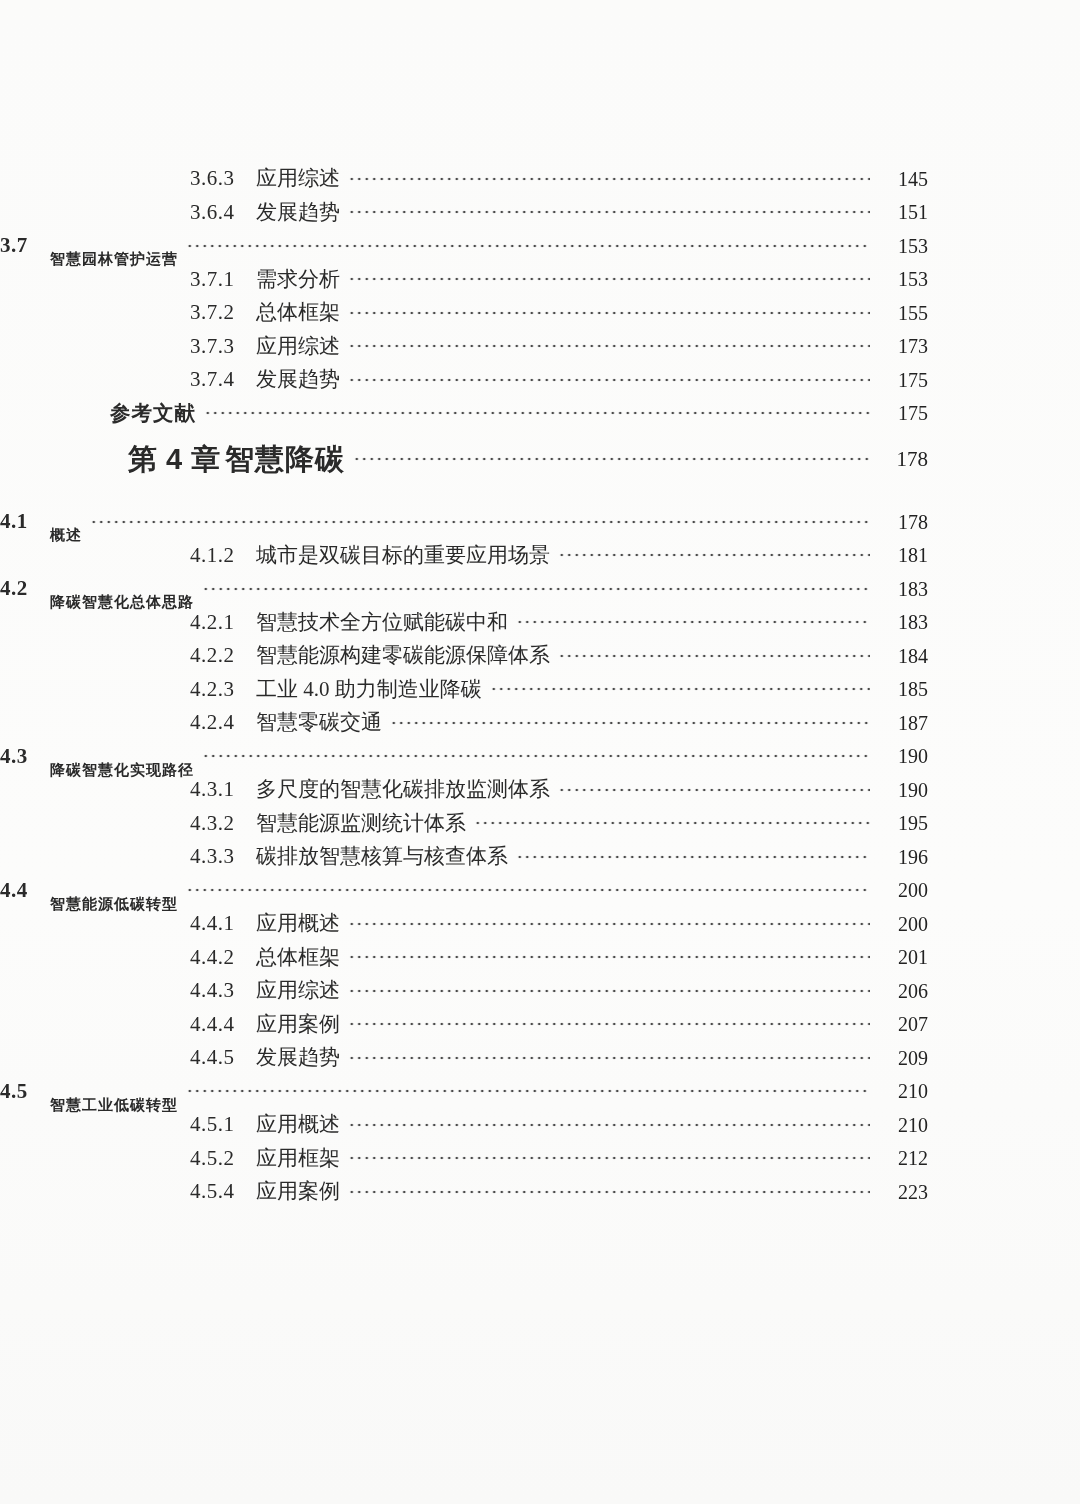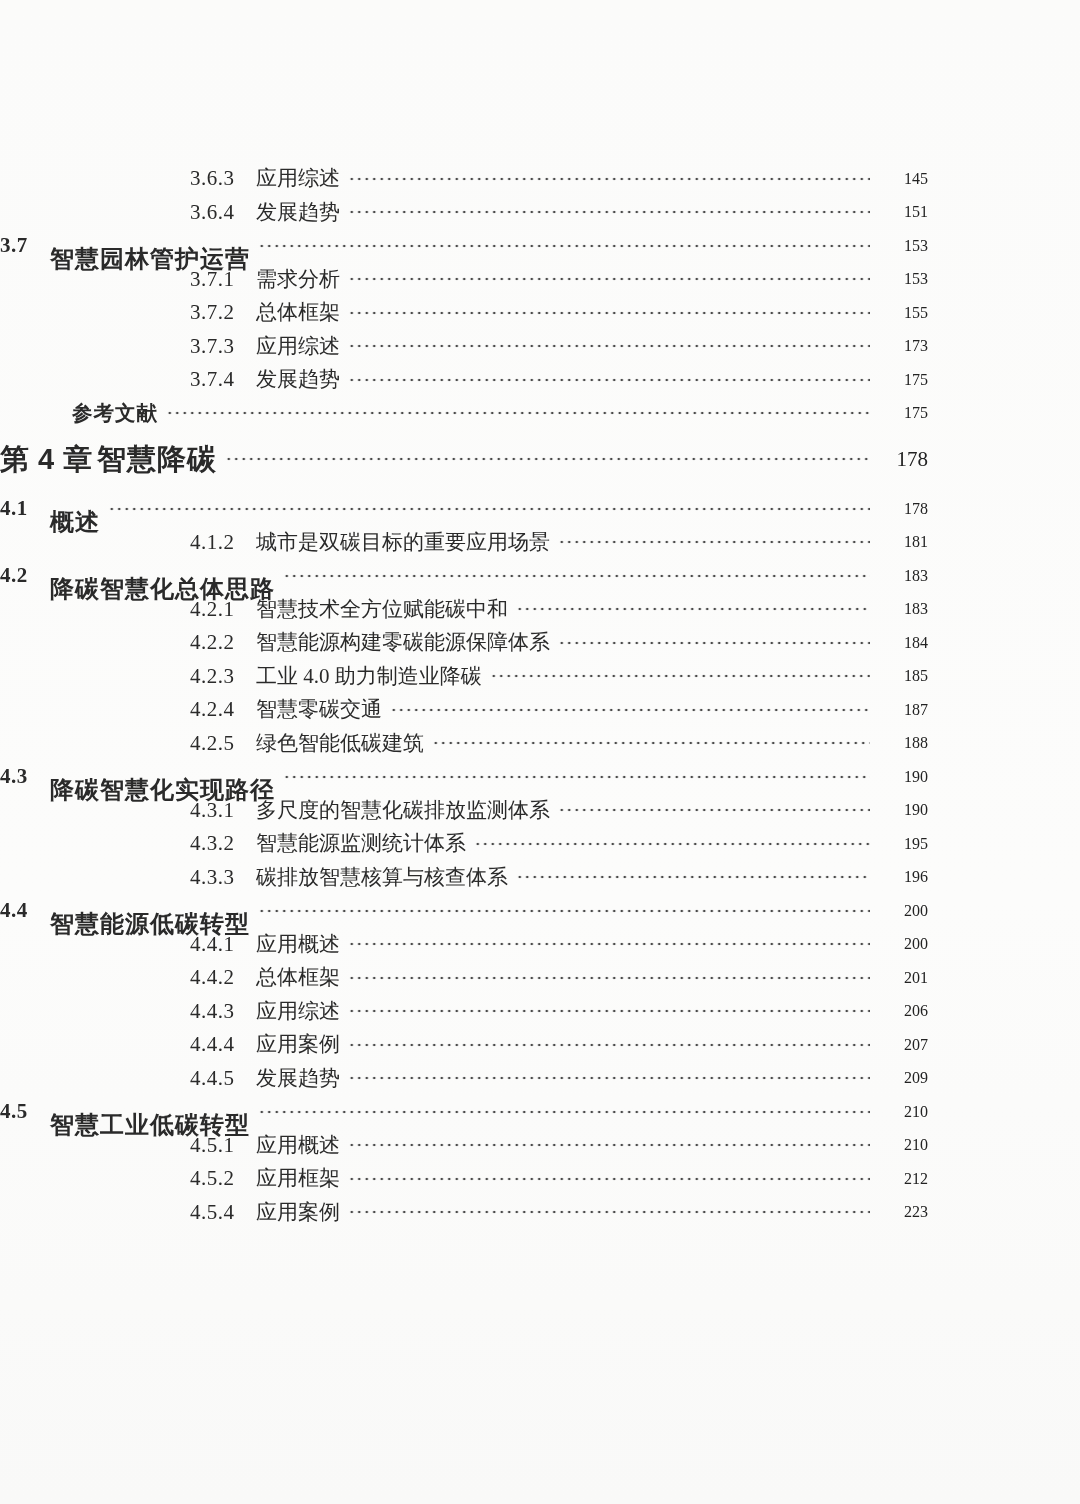--- a/index.html
+++ b/index.html
@@ -39,49 +39,50 @@
     margin: 0 10px 0 8px;
     background-image: radial-gradient(circle, #4a4a4a 1.15px, rgba(0,0,0,0) 1.6px);
     background-size: 7.5px 8px;
     background-repeat: repeat-x;
     background-position: 0 center;
   }
   .row .page-num {
     flex: 0 0 auto;
     width: 48px;
     text-align: right;
-    font-size: 16px;
+    font-size: 20px;
     color: #222;
   }
   
   .row.sub { padding-left: 190px; }
   .row.sub .num { width: 66px; }
   
   .row.section { }
   .row.section .num { width: 50px; font-weight: 700; }
   .row.section .title {
     font-family: "Liberation Sans", "DejaVu Sans", sans-serif;
     font-weight: 700;
-    font-size: 24px;
+    font-size: 15px;
     letter-spacing: 1px;
     margin-top: 26px;
   }
   
-  .row.ref { padding-left: 72px; }
+  .row.ref { padding-left: 110px; }
   .row.ref .title {
     font-family: "Liberation Sans", "DejaVu Sans", sans-serif;
     font-weight: 700;
     font-size: 20.5px;
     letter-spacing: 1px;
   }
   
   .row.chapter {
+    padding-left: 128px;
     height: 44px;
     margin-top: 7px;
-    margin-bottom: 11px;
+    margin-bottom: 24px;
     font-size: 29px;
   }
   .row.chapter .num {
     width: 97px;
     font-weight: 700;
     font-family: "Liberation Sans", "DejaVu Sans", sans-serif;
   }
   .row.chapter .title {
     font-family: "Liberation Sans", "DejaVu Sans", sans-serif;
     font-weight: 700;
@@ -183,26 +184,20 @@
     <span class="title">工业 4.0 助力制造业降碳</span>
     <span class="dots"></span>
     <span class="page-num">185</span>
   </div>
       <div class="row sub">
     <span class="num">4.2.4</span>
     <span class="title">智慧零碳交通</span>
     <span class="dots"></span>
     <span class="page-num">187</span>
   </div>
-      <div class="row sub">
-    <span class="num">4.2.5</span>
-    <span class="title">绿色智能低碳建筑</span>
-    <span class="dots"></span>
-    <span class="page-num">188</span>
-  </div>
       <div class="row section">
     <span class="num">4.3</span>
     <span class="title">降碳智慧化实现路径</span>
     <span class="dots"></span>
     <span class="page-num">190</span>
   </div>
       <div class="row sub">
     <span class="num">4.3.1</span>
     <span class="title">多尺度的智慧化碳排放监测体系</span>
     <span class="dots"></span>

